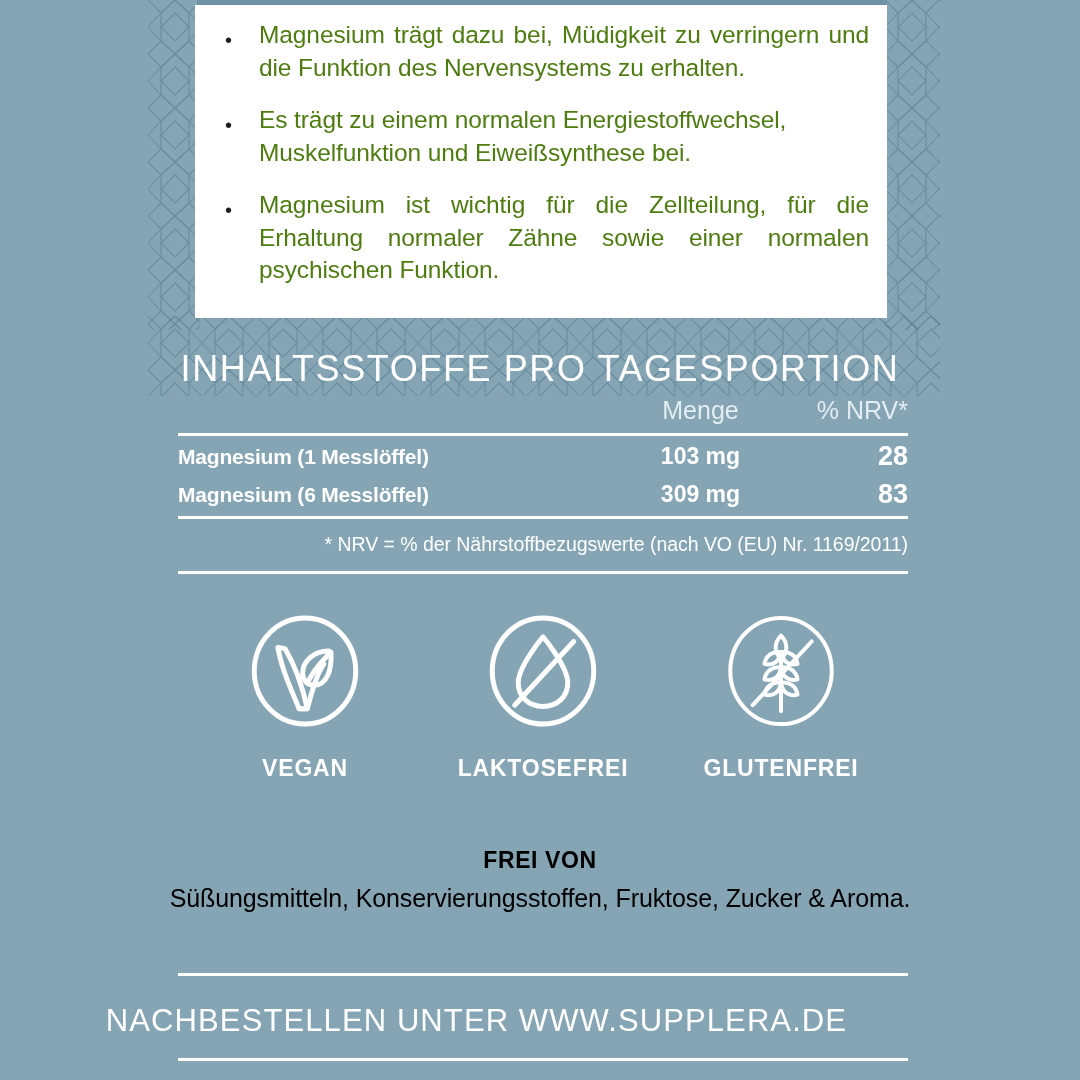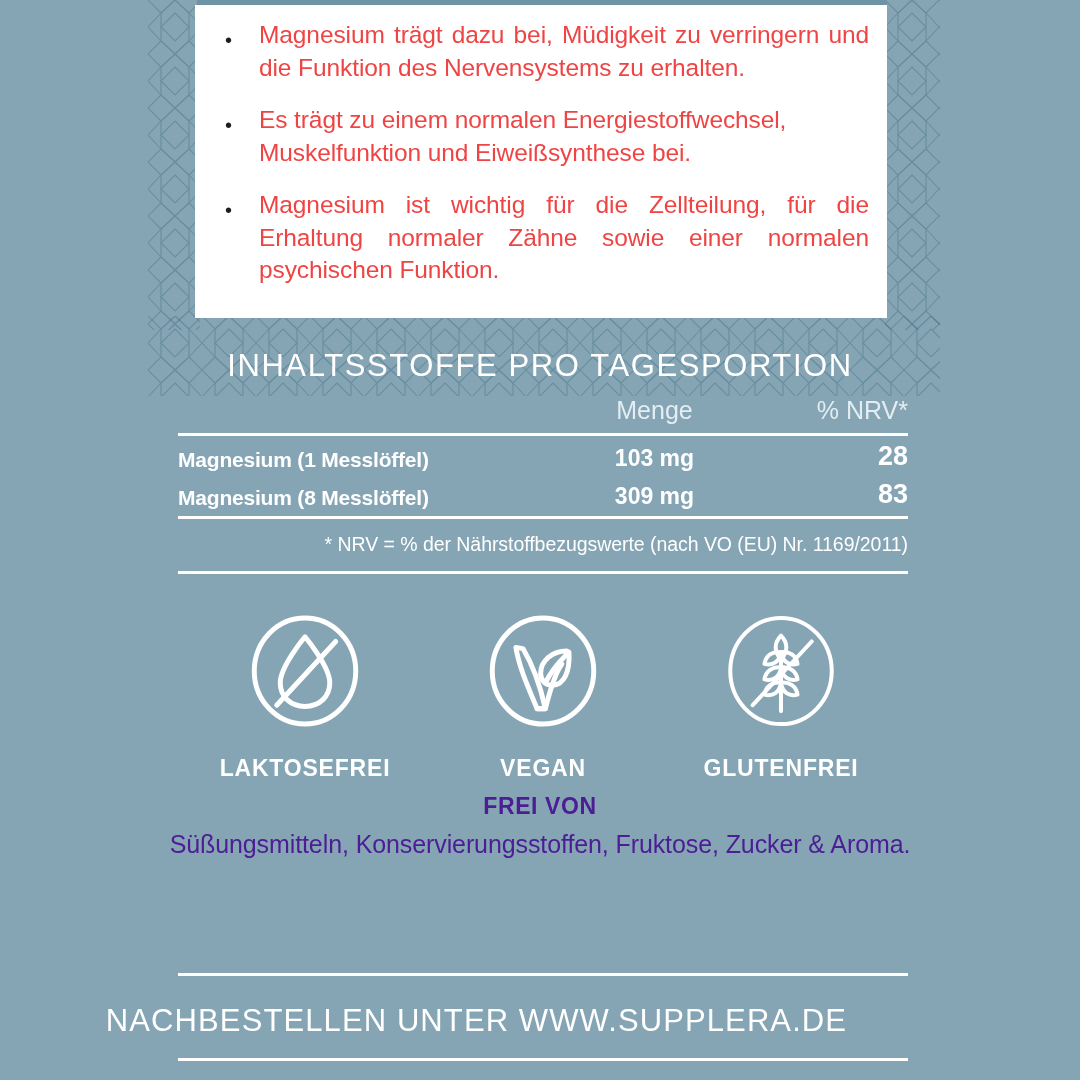--- a/index.html
+++ b/index.html
@@ -55,51 +55,50 @@
     flex: 0 0 auto;
     width: 34px;
     padding-top: 11px;
     color: #1d1d1d;
     font-size: 20px;
     line-height: 1;
   }
   .benefit-bullet::before { content: "\2022"; }
   .benefit-text {
     flex: 1 1 auto;
-    color: #ef4444;
+    color: #4d7c0f;
     font-size: 24.5px;
     line-height: 1.33;
     text-align: justify;
     letter-spacing: -0.1px;
   }
   .benefit-text.nojust { text-align: left; }
 
   
   #ingredients-heading {
     position: absolute;
     left: 0; top: 348px; width: 1080px;
     text-align: center;
     color: #ffffff;
-    font-size: 31px;
+    font-size: 36px;
     font-weight: 400;
     letter-spacing: 1.6px;
   }
 
   
   #nutrition-table {
     position: absolute;
     left: 178px;
     top: 396px;
     width: 730px;
   }
   .nt-row {
     display: flex;
-    align-items: flex-end;
-    color: #ffffff;
-    gap: 46px;
+    align-items: center;
+    color: #ffffff;
   }
   .nt-head .nt-name { flex: 1 1 auto; }
   .nt-head .nt-amount,
   .nt-head .nt-nrv {
     color: #e3edf2;
     font-size: 25px;
     font-weight: 400;
   }
   .nt-head { padding-bottom: 6px; }
   .nt-name   { flex: 1 1 auto; font-size: 21px; font-weight: 700; letter-spacing: -0.2px; }
@@ -142,24 +141,24 @@
     color: #ffffff;
     font-size: 23px;
     font-weight: 700;
     letter-spacing: 0.8px;
   }
 
   
   #free-from {
     position: absolute;
     left: 140px;
-    top: 793px;
+    top: 847px;
     width: 800px;
     text-align: center;
-    color: #4c1d95;
+    color: #000000;
   }
   #free-from-title {
     font-size: 23px;
     font-weight: 700;
     letter-spacing: 0.6px;
   }
   #free-from-body {
     margin-top: 7px;
     font-size: 25px;
     line-height: 1.36;
@@ -240,54 +239,54 @@
       <span class="nt-nrv">% NRV*</span>
     </div>
     <div class="nt-rule"></div>
     <div class="nt-body">
       <div class="nt-row">
         <span class="nt-name">Magnesium (1 Messlöffel)</span>
         <span class="nt-amount">103 mg</span>
         <span class="nt-nrv">28</span>
       </div>
       <div class="nt-row">
-        <span class="nt-name">Magnesium (8 Messlöffel)</span>
+        <span class="nt-name">Magnesium (6 Messlöffel)</span>
         <span class="nt-amount">309 mg</span>
         <span class="nt-nrv">83</span>
       </div>
     </div>
     <div class="nt-rule"></div>
     <div id="nrv-note">* NRV =  % der Nährstoffbezugswerte (nach VO (EU) Nr. 1169/2011)</div>
     <div class="nt-rule"></div>
   </div>
 
   <div id="badges">
-
-    <div class="badge">
-      <svg class="badge-icon" viewBox="0 0 100 100">
-        <g fill="none" stroke="#ffffff" stroke-width="4.2" stroke-linecap="round" stroke-linejoin="round">
-          <ellipse cx="50" cy="50" rx="43" ry="45"></ellipse>
-          <path d="M50 21 C50 21 29 46 29 60 C29 72 38 80 50 80 C62 80 71 72 71 60 C71 46 50 21 50 21 Z"></path>
-          <line x1="26" y1="79" x2="76" y2="25"></line>
-        </g>
-      </svg>
-      <span class="badge-label">LAKTOSEFREI</span>
-    </div>
 
     <div class="badge">
       <svg class="badge-icon" viewBox="0 0 100 100">
         <g fill="none" stroke="#ffffff" stroke-width="4.2" stroke-linecap="round" stroke-linejoin="round">
           <ellipse cx="50" cy="50" rx="43" ry="45"></ellipse>
           <path d="M27 30 C30 48 38 65 45 82 L52 82 C48 64 42 46 33 31 Z"></path>
           <path d="M45 82 L52 82 C56 66 60 52 66 44"></path>
           <path d="M70 33 C58 33 48 41 48 52 C48 58 52 62 58 62 C68 62 73 50 72 34 Z"></path>
           <path d="M69 37 C62 44 56 52 52 60"></path>
         </g>
       </svg>
       <span class="badge-label">VEGAN</span>
+    </div>
+
+    <div class="badge">
+      <svg class="badge-icon" viewBox="0 0 100 100">
+        <g fill="none" stroke="#ffffff" stroke-width="4.2" stroke-linecap="round" stroke-linejoin="round">
+          <ellipse cx="50" cy="50" rx="43" ry="45"></ellipse>
+          <path d="M50 21 C50 21 29 46 29 60 C29 72 38 80 50 80 C62 80 71 72 71 60 C71 46 50 21 50 21 Z"></path>
+          <line x1="26" y1="79" x2="76" y2="25"></line>
+        </g>
+      </svg>
+      <span class="badge-label">LAKTOSEFREI</span>
     </div>
 
     <div class="badge">
       <svg class="badge-icon" viewBox="0 0 100 100">
         <g fill="none" stroke="#ffffff" stroke-width="3.4" stroke-linecap="round" stroke-linejoin="round">
           <ellipse cx="50" cy="50" rx="43" ry="45"></ellipse>
           <line x1="50" y1="40" x2="50" y2="84"></line>
           <path d="M50 20 C44 26 44 34 50 40 C56 34 56 26 50 20 Z"></path>
           <path d="M50 34 C43 33 37 37 36 44 C43 46 49 42 50 34 Z"></path>
           <path d="M50 34 C57 33 63 37 64 44 C57 46 51 42 50 34 Z"></path>

